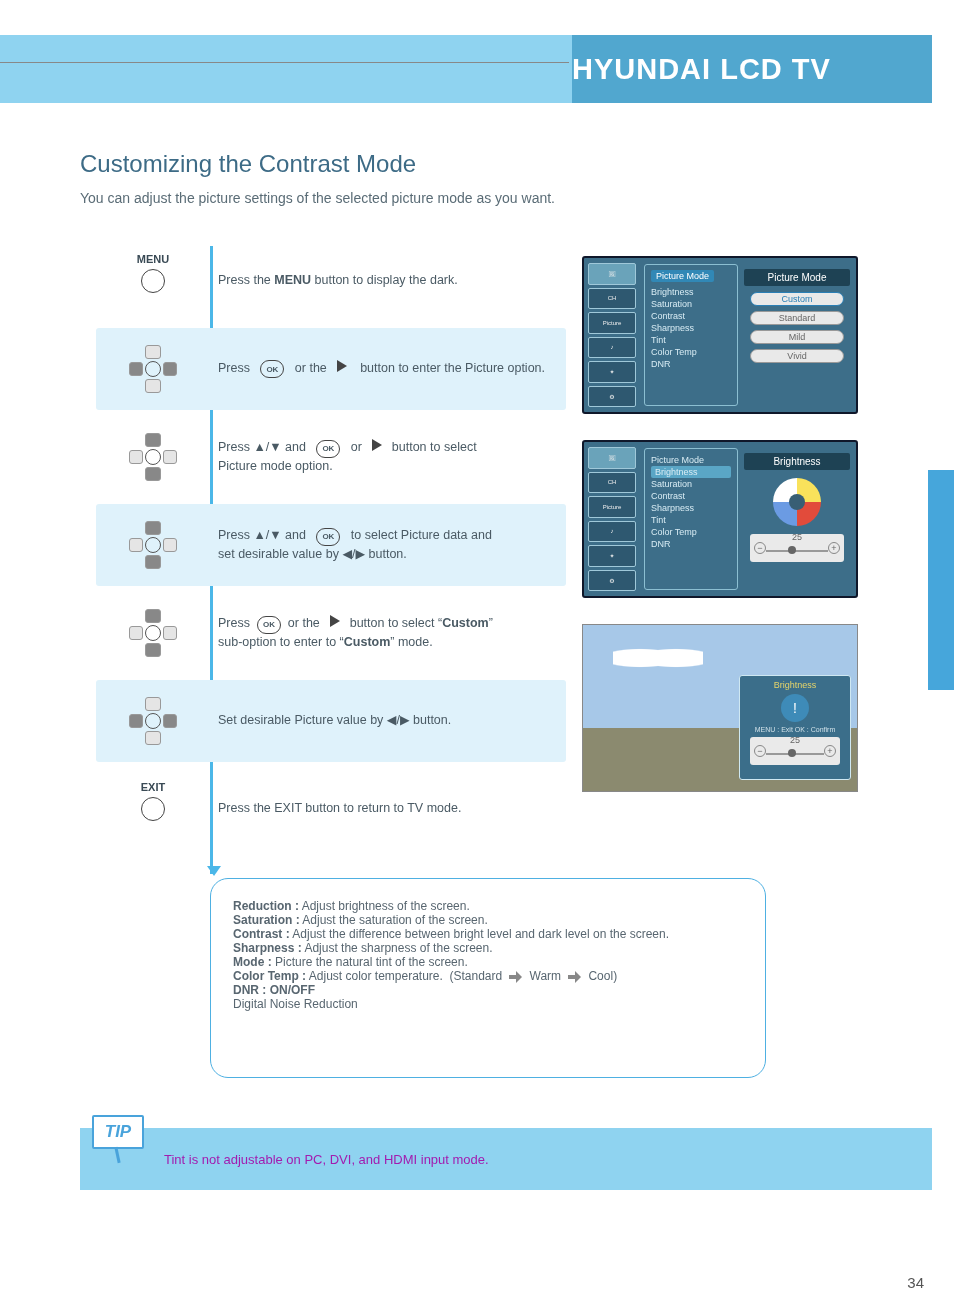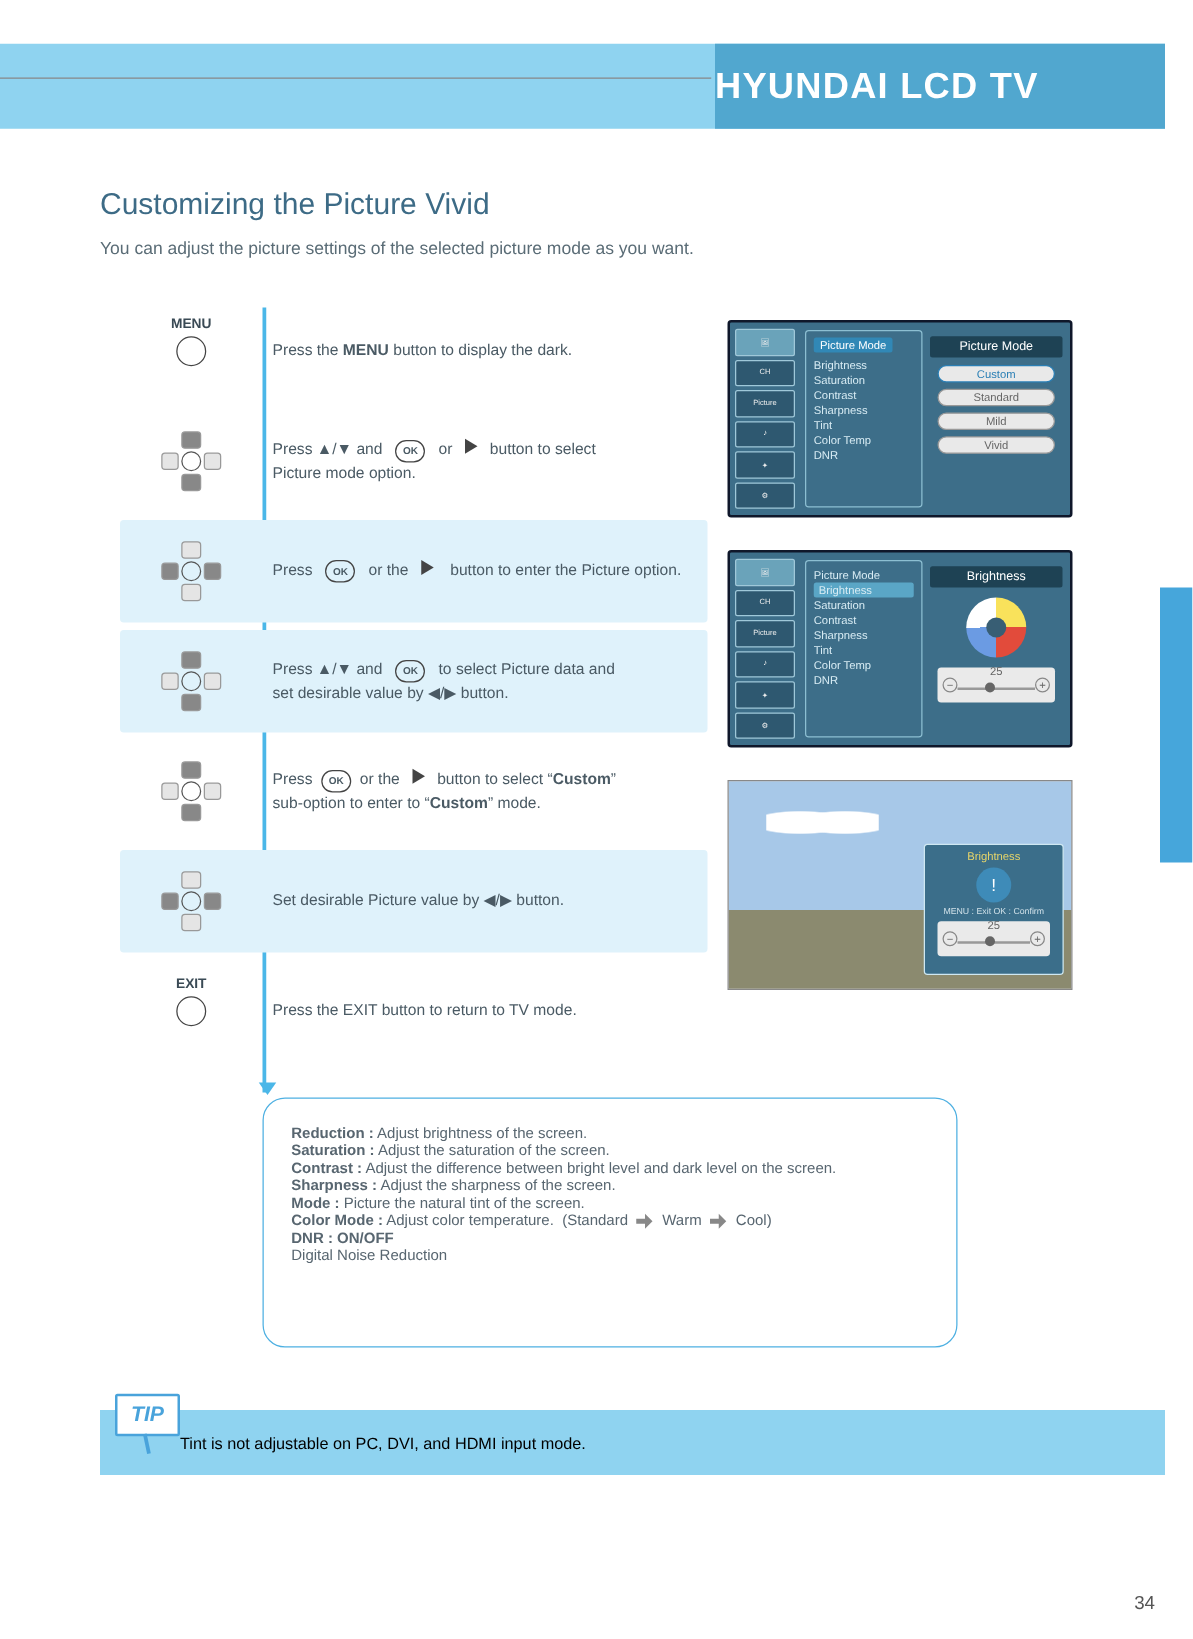--- a/index.html
+++ b/index.html
@@ -160,92 +160,92 @@
   .arrow-r::before {
     content:""; position:absolute; left:0; top:4px; width:8px; height:4px; background:#888;
   }
   .arrow-r::after {
     content:""; position:absolute; left:7px; top:0;
     border-left:6px solid #888; border-top:6px solid transparent; border-bottom:6px solid transparent;
   }
 
   
   .tip-band {
-    position:absolute; left:80px; right:22px; top:1128px; height:52px; background:#8fd3f0;
-    display:flex; align-items:center; padding-left: 64px; font-size: 13px; color:#000000;
+    position:absolute; left:80px; right:22px; top:1128px; height:62px; background:#8fd3f0;
+    display:flex; align-items:center; padding-left: 84px; font-size: 13px; color:#a21caf;
   }
   .tip-badge {
     position:absolute; left:80px; top:1115px; width:52px; height:34px; border:2px solid #49a3db; background:#fff;
     display:flex; align-items:center; justify-content:center; color:#49a3db; font-weight:bold; font-size:17px; font-style:italic; border-radius:2px;margin-left:12px;
   }
   .tip-badge::after {
     content:""; position:absolute; bottom:-16px; left:22px; width:3px; height:16px; background:#49a3db; transform:rotate(-12deg);
   }
   .page-num { position:absolute; right:30px; bottom: 20px; font-size:15px; color:#555; }
 </style>
 </head>
 <body>
 
 <div class="top-band"></div>
 <div class="title-box">
   <span>HYUNDAI LCD TV</span>
 </div>
 <div class="top-line"></div>
 
-<div class="section-title">Customizing the Picture Vivid</div>
+<div class="section-title">Customizing the Contrast Mode</div>
 <div class="section-sub">You can adjust the picture settings of the selected picture mode as you want.</div>
 
 <div class="side-tab"></div>
 
 <div class="vline"></div>
 
 <div class="flow">
 
   <div class="step-row">
     <div class="remote-col">
       <div class="remote-label">MENU</div>
       <div class="circle-btn"></div>
     </div>
     <div class="txt">
       <span>Press the </span><span class="bold">MENU</span><span> button to display the dark.</span>
+    </div>
+  </div>
+
+  <div class="step-row bg">
+    <div class="remote-col">
+      <div class="dpad">
+        <div class="btn up"></div>
+          <div class="btn down"></div>
+        <div class="btn left active"></div>
+          <div class="btn right active"></div>
+        <div class="center"></div>
+      </div>
+    </div>
+    <div class="txt">
+      <span>Press &nbsp;</span>
+      <span class="ok-btn">OK</span>
+      <span>&nbsp; or the &nbsp;</span><span class="play"></span>
+      <span>&nbsp; button to enter the Picture option.</span>
     </div>
   </div>
 
   <div class="step-row">
     <div class="remote-col">
       <div class="dpad">
         <div class="btn up active"></div>
           <div class="btn down active"></div>
         <div class="btn left"></div>
           <div class="btn right"></div>
         <div class="center"></div>
       </div>
     </div>
     <div class="txt">
       Press ▲/▼ and &nbsp;
       <span class="ok-btn">OK</span>
       &nbsp; or &nbsp;<span class="play"></span>&nbsp; button to select<br>Picture mode option.
-    </div>
-  </div>
-
-  <div class="step-row bg">
-    <div class="remote-col">
-      <div class="dpad">
-        <div class="btn up"></div>
-          <div class="btn down"></div>
-        <div class="btn left active"></div>
-          <div class="btn right active"></div>
-        <div class="center"></div>
-      </div>
-    </div>
-    <div class="txt">
-      <span>Press &nbsp;</span>
-      <span class="ok-btn">OK</span>
-      <span>&nbsp; or the &nbsp;</span><span class="play"></span>
-      <span>&nbsp; button to enter the Picture option.</span>
     </div>
   </div>
 
   <div class="step-row bg">
     <div class="remote-col">
       <div class="dpad">
         <div class="btn up active"></div>
           <div class="btn down active"></div>
         <div class="btn left"></div>
           <div class="btn right"></div>
@@ -398,21 +398,21 @@
     </div>
   </div>
 </div>
 
 <div class="desc-box">
   <div><span class="h">Reduction :</span> <span>Adjust brightness of the screen.</span></div>
   <div><span class="h">Saturation :</span> <span>Adjust the saturation of the screen.</span></div>
   <div><span class="h">Contrast :</span> <span>Adjust the difference between bright level and dark level on the screen.</span></div>
   <div><span class="h">Sharpness :</span> <span>Adjust the sharpness of the screen.</span></div>
   <div><span class="h">Mode :</span> <span>Picture the natural tint of the screen.</span></div>
-  <div><span class="h">Color Mode :</span>
+  <div><span class="h">Color Temp :</span>
     <span>Adjust color temperature. &nbsp;(Standard &nbsp;<span class="arrow-r"></span>&nbsp; Warm &nbsp;<span class="arrow-r"></span>&nbsp; Cool)</span>
   </div>
   <div><span class="h">DNR : ON/OFF</span></div>
   <div><span>Digital Noise Reduction</span></div>
 </div>
 
 <div class="tip-band">
   <span>Tint is not adjustable on PC, DVI, and HDMI input mode.</span>
 </div>
 <div class="tip-badge">

